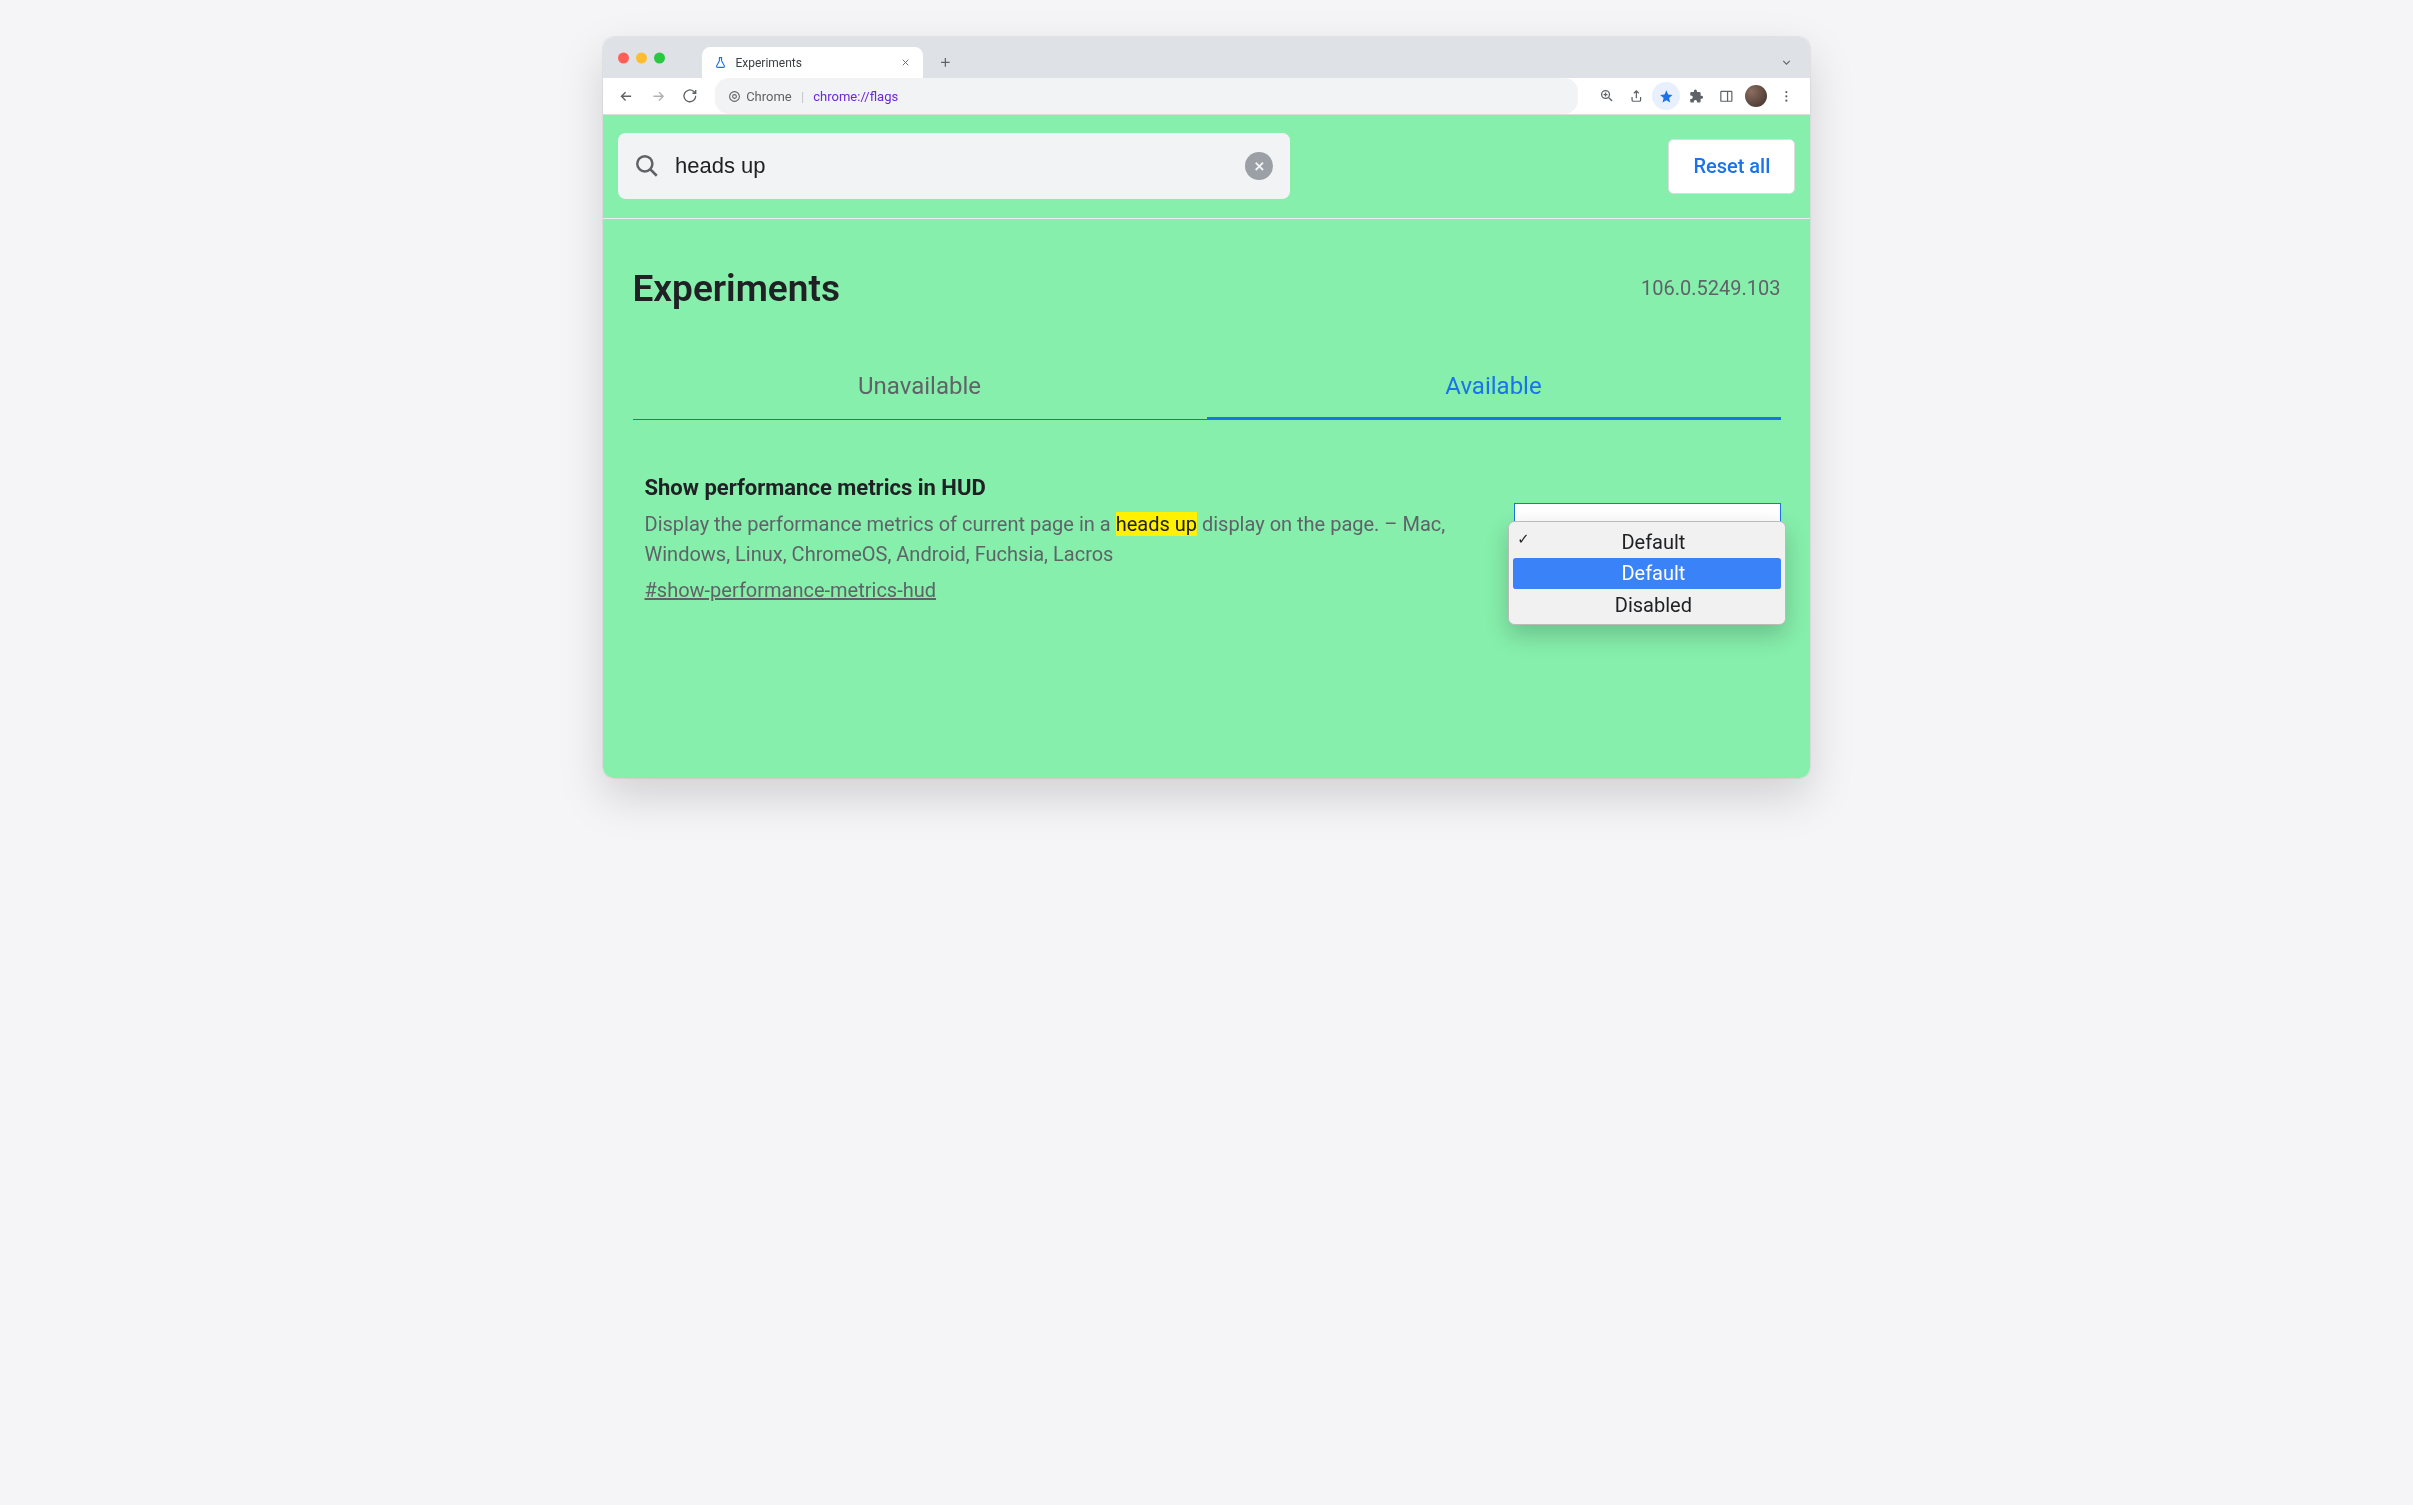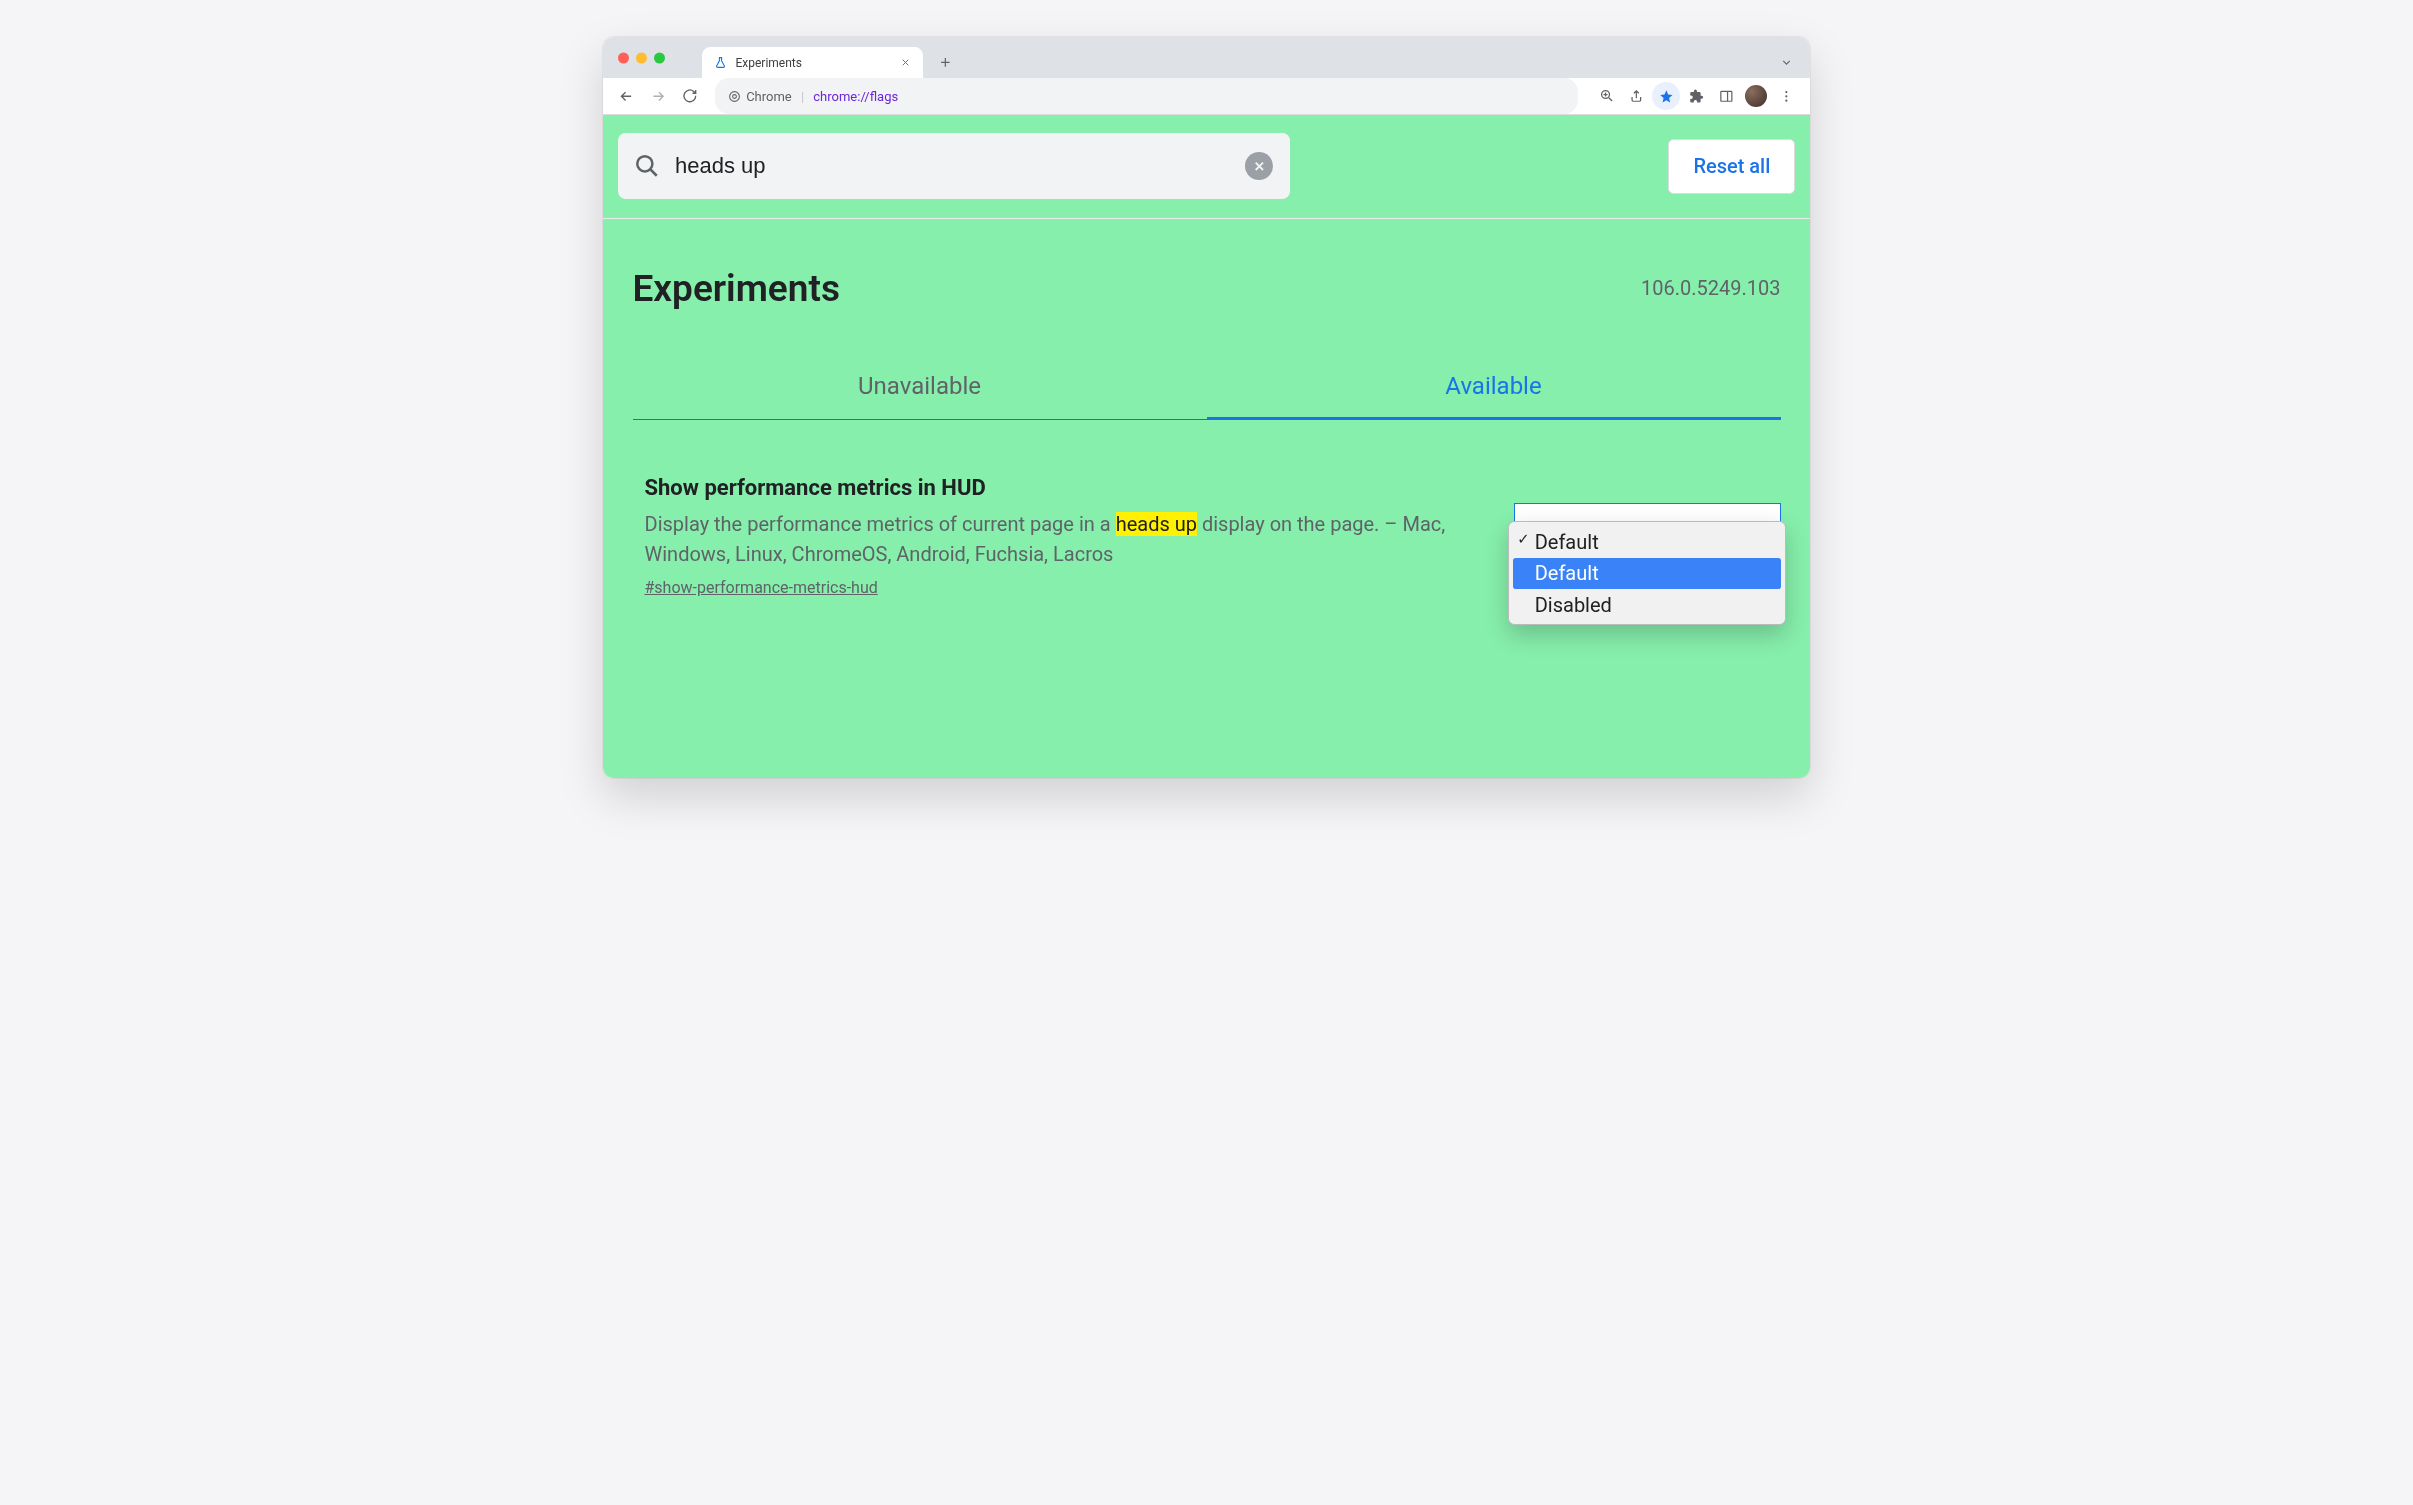--- a/index.html
+++ b/index.html
@@ -229,21 +229,21 @@
       margin-bottom: 9.2px;
     }
     .flag-desc {
       font-size: 20px;
       color: #5f6368;
       line-height: 1.5;
       margin-bottom: 9.2px;
     }
     .flag-desc .hl { background: #fff100; color: #202124; }
     .flag-id {
-      font-size: 16px;
+      font-size: 20px;
       color: #5f6368;
       text-decoration: underline;
       cursor: pointer;
       display: inline-block;
     }
     .select-wrap {
       position: relative;
       width: 267px;
       margin-top: 28px;
     }
@@ -257,20 +257,21 @@
       position: absolute;
       top: 18.4px;
       left: -5.5px;
       right: -5.5px;
       background: #f1f1f1;
       border: 0.9px solid #bbb;
       border-radius: 6.4px;
       box-shadow: 0 9.2px 23px rgba(0,0,0,0.2);
       overflow: hidden;
       padding: 3.7px;
+      text-align: center;
     }
     .option {
       padding: 3.7px 9.2px 3.7px 22px;
       font-size: 20px;
       color: #202124;
       cursor: pointer;
       position: relative;
       border-radius: 2.8px;
     }
     .option.checked::before {

